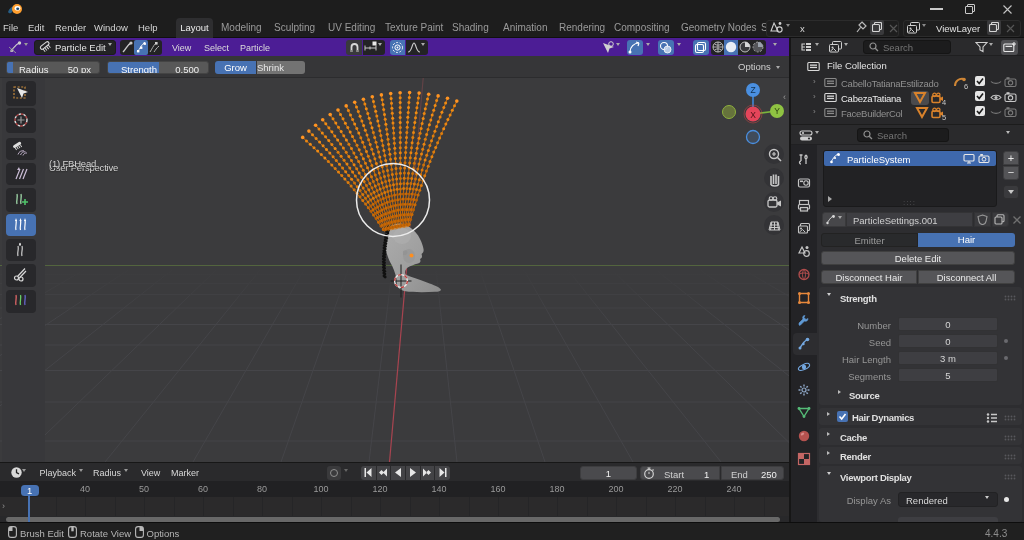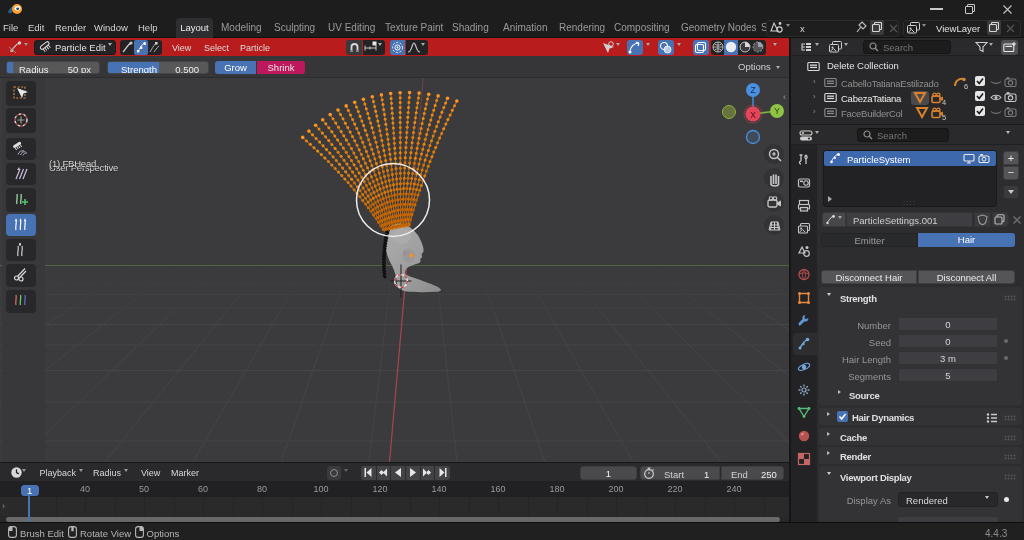--- a/index.html
+++ b/index.html
@@ -75,21 +75,21 @@
     <div class="abs txt" style="left:936px;top:6px;color:#e0e0e0">ViewLayer</div>
     <div class="abs" style="left:987px;top:2px;width:14px;height:15px;background:#3a3a3c;border-radius:2px"></div>
     <svg width="10" height="10" viewBox="0 0 10 10" style="position:absolute;left:989px;top:4px">
       <rect x="2.5" y="0.5" width="7" height="7" rx="1" fill="none" stroke="#d6d6d6" stroke-width="1.1"></rect>
       <rect x="0.5" y="2.5" width="7" height="7" rx="1" fill="#3a3a3c" stroke="#d6d6d6" stroke-width="1.1"></rect>
     </svg>
     <svg width="9" height="9" viewBox="0 0 9 9" style="position:absolute;left:1006px;top:6px">
       <path d="M1,1 L8,8 M8,1 L1,8" stroke="#555" stroke-width="1.2"></path>
     </svg>
   </div>
-<div class="abs" style="left:0;top:38px;width:789px;height:18px;background:#b91c1c">
+<div class="abs" style="left:0;top:38px;width:789px;height:18px;background:#4c1d95">
     <svg width="16" height="14" viewBox="0 0 16 14" style="position:absolute;left:8px;top:2px">
       <path d="M3,11 C6,8 7,5 11,3" stroke="#cfcfcf" stroke-width="1.2" fill="none"></path>
       <circle cx="11.5" cy="3" r="1.7" fill="#cfcfcf"></circle>
       <circle cx="4" cy="10.5" r="1.4" fill="#cfcfcf"></circle>
       <path d="M1,7 L8,13 M2,12 L7,7" stroke="#9a9a9a" stroke-width="0.9"></path>
     </svg>
     <div class="abs txt" style="left:24px;top:5px;color:#9a9a9a;font-size:8px;width:0;height:0;border-left:2.8px solid transparent;border-right:2.8px solid transparent;border-top:3.8px solid currentColor"></div>
     <div class="abs" style="left:34px;top:1.5px;width:82px;height:15px;background:#232325;border-radius:3px;border:1px solid #1b1b1b"></div>
     <svg width="13" height="13" viewBox="0 0 13 13" style="position:absolute;left:39px;top:2px">
       <g transform="rotate(-38 6.5 6.5)">
@@ -188,21 +188,21 @@
       <div class="abs" style="left:0;top:0;width:6px;height:13px;background:#4772b3"></div>
       <div class="abs txt" style="left:12px;top:2.5px;color:#f0f0f0">Radius</div>
       <div class="abs txt" style="right:8px;top:2.5px;color:#f0f0f0">50 px</div>
     </div>
     <div class="abs" style="left:107px;top:5px;width:102px;height:13px;background:#585858;border-radius:3px;overflow:hidden;border:1px solid #444">
       <div class="abs" style="left:0;top:0;width:51px;height:13px;background:#4772b3"></div>
       <div class="abs txt" style="left:13px;top:2.5px;color:#fff">Strength</div>
       <div class="abs txt" style="right:9px;top:2.5px;color:#f0f0f0">0.500</div>
     </div>
     <div class="abs" style="left:215px;top:5px;width:41px;height:13px;background:#4772b3;border-radius:3px 0 0 3px;color:#fff;font-size:9.5px;text-align:center;line-height:13px">Grow</div>
-    <div class="abs" style="left:257px;top:5px;width:48px;height:13px;background:#be185d;border-radius:0 3px 3px 0;color:#e8e8e8;font-size:9.5px;text-align:center;line-height:13px">Shrink</div>
+    <div class="abs" style="left:257px;top:5px;width:48px;height:13px;background:#737373;border-radius:0 3px 3px 0;color:#e8e8e8;font-size:9.5px;line-height:13px">Shrink</div>
     <div class="abs txt" style="left:738px;top:6px;color:#cfcfcf">Options <span style="display:inline-block;width:0;height:0;border-left:2.8px solid transparent;border-right:2.8px solid transparent;border-top:3.8px solid #aaa;vertical-align:1px;margin-left:3px"></span></div>
   </div>
 <div class="abs" style="left:0;top:78px;width:789px;height:384px;background:#3b3b3d;overflow:hidden">
     <svg width="789" height="384" viewBox="0 78 789 384" style="position:absolute;left:0;top:0">
       <defs>
 <linearGradient id="hg" x1="0" y1="0" x2="1" y2="1">
  <stop offset="0" stop-color="#adadad"></stop>
           <stop offset="0.55" stop-color="#9e9e9e"></stop>
           <stop offset="1" stop-color="#8d8d8d"></stop>
 </linearGradient>
@@ -1044,21 +1044,21 @@
     <svg width="13" height="12" viewBox="0 0 13 12" style="position:absolute;left:212px;top:3px">
       <rect x="0.8" y="3" width="10" height="7.5" rx="1" fill="none" stroke="#e8e8e8" stroke-width="1.1"></rect>
       <rect x="2.5" y="4.8" width="6.6" height="1.2" fill="#e8e8e8"></rect>
       <path d="M11,1 L11,5 M9,3 L13,3" stroke="#e8e8e8" stroke-width="1.1"></path>
     </svg>
     <svg width="13" height="12" viewBox="0 0 13 12" style="position:absolute;left:16px;top:21.5px">
       <rect x="0.8" y="2.5" width="11.4" height="8" rx="1" fill="none" stroke="#d9d9d9" stroke-width="1.1"></rect>
       <rect x="3" y="4.5" width="7" height="1.3" fill="#d9d9d9"></rect>
       <rect x="3" y="6.8" width="7" height="1.3" fill="#d9d9d9"></rect>
     </svg>
-    <div class="abs txt" style="left:36px;top:23px;color:#e4e4e4">Delete Collection</div>
+    <div class="abs txt" style="left:36px;top:23px;color:#e4e4e4">File Collection</div>
     <div class="abs" style="left:22px;top:39px;color:#8a8a8a;font-size:8px">›</div>
     <svg width="13" height="12" viewBox="0 0 13 12" style="position:absolute;left:33px;top:38px">
       <rect x="0.8" y="2.5" width="11.4" height="8" rx="1" fill="none" stroke="#8a8a8a" stroke-width="1.1"></rect>
       <rect x="3" y="4.5" width="7" height="1.3" fill="#8a8a8a"></rect>
       <rect x="3" y="6.8" width="7" height="1.3" fill="#8a8a8a"></rect>
     </svg>
     <div class="abs" style="left:50px;top:39.5px;color:#8f8f8f;font-size:9.5px;letter-spacing:-0.25px">CabelloTatianaEstilizado</div>
     <div class="abs" style="left:184px;top:38px;width:10px;height:10px;background:#e6e6e6;border-radius:2px"></div>
     <svg width="10" height="10" viewBox="0 0 10 10" style="position:absolute;left:184px;top:38px">
       <path d="M2,5 L4.2,7.5 L8,2.5" stroke="#1a1a1a" stroke-width="1.6" fill="none"></path>
@@ -1263,20 +1263,21 @@
     <div class="abs" style="left:201px;top:87px;width:17px;height:15px;background:#3a3a3d;border-radius:0 3px 3px 0;border:1px solid #333335"></div>
     <svg width="11" height="11" viewBox="0 0 11 11" style="position:absolute;left:203px;top:89px">
       <rect x="3" y="0.8" width="7" height="7" rx="1" fill="none" stroke="#b8b8b8" stroke-width="1.1"></rect>
       <rect x="1" y="3" width="7" height="7" rx="1" fill="#3a3a3d" stroke="#b8b8b8" stroke-width="1.1"></rect>
     </svg>
     <svg width="10" height="10" viewBox="0 0 10 10" style="position:absolute;left:221px;top:90px">
       <path d="M1.5,1.5 L8.5,8.5 M8.5,1.5 L1.5,8.5" stroke="#707070" stroke-width="1.3"></path>
     </svg>
     <div class="abs" style="left:30px;top:108px;width:97px;height:14px;background:#292a2c;border-radius:3px 0 0 3px;border:1px solid #222;color:#9b9b9b;font-size:9.5px;text-align:center;line-height:13px">Emitter</div>
     <div class="abs" style="left:127px;top:108px;width:97px;height:14px;background:#4772b3;border-radius:0 3px 3px 0;color:#fff;font-size:9.5px;text-align:center;line-height:13px">Hair</div>
+    <div class="abs btn" style="left:30px;top:126px;width:194px;height:14px;line-height:13px">Delete Edit</div>
     <div class="abs btn" style="left:30px;top:145px;width:96px;height:14px;line-height:13px;border-radius:3px 0 0 3px">Disconnect Hair</div>
     <div class="abs btn" style="left:127px;top:145px;width:97px;height:14px;line-height:13px;border-radius:0 3px 3px 0">Disconnect All</div>
     <div class="abs" style="left:28px;top:162px;width:203px;height:118px;background:#333336;border-radius:3px"></div>
     <div class="abs" style="left:36px;top:168px;color:#cfcfcf;font-size:8px;width:0;height:0;border-left:2.8px solid transparent;border-right:2.8px solid transparent;border-top:3.8px solid currentColor"></div>
     <div class="abs phead" style="left:49px;top:168px">Strength</div>
     <svg width="12" height="6" viewBox="0 0 12 6" style="position:absolute;left:213px;top:170px">
       <circle cx="1.5" cy="1.5" r="0.9" fill="#58585c"></circle>
       <circle cx="4.5" cy="1.5" r="0.9" fill="#58585c"></circle>
       <circle cx="7.5" cy="1.5" r="0.9" fill="#58585c"></circle>
       <circle cx="10.5" cy="1.5" r="0.9" fill="#58585c"></circle>

